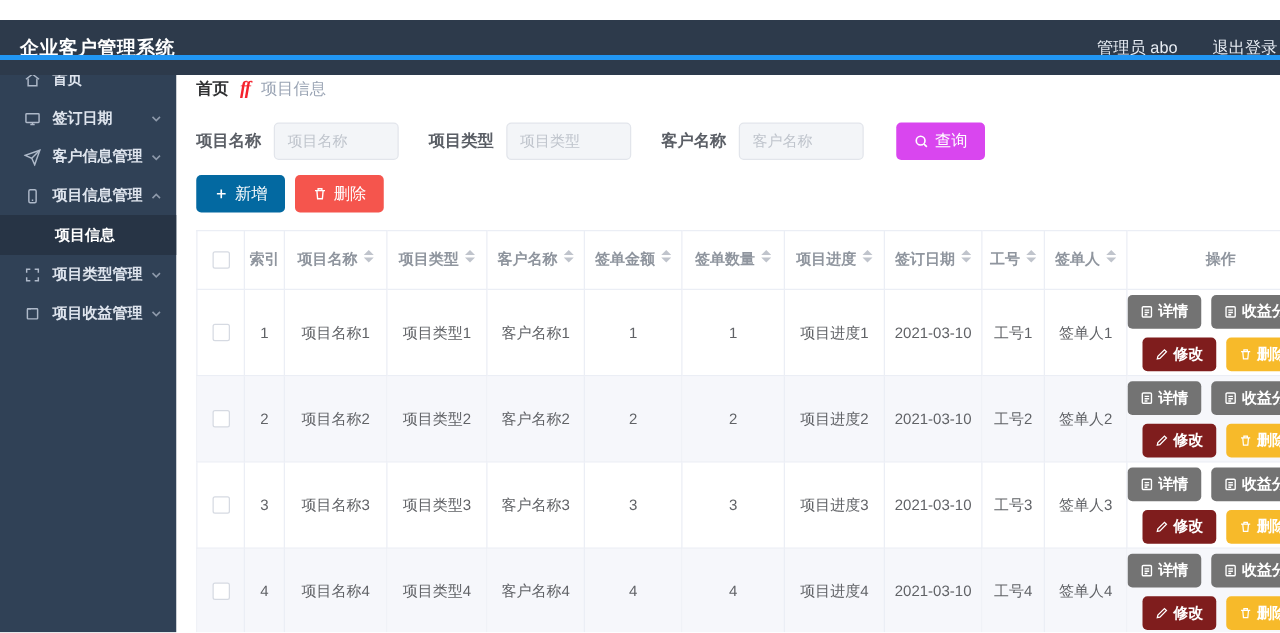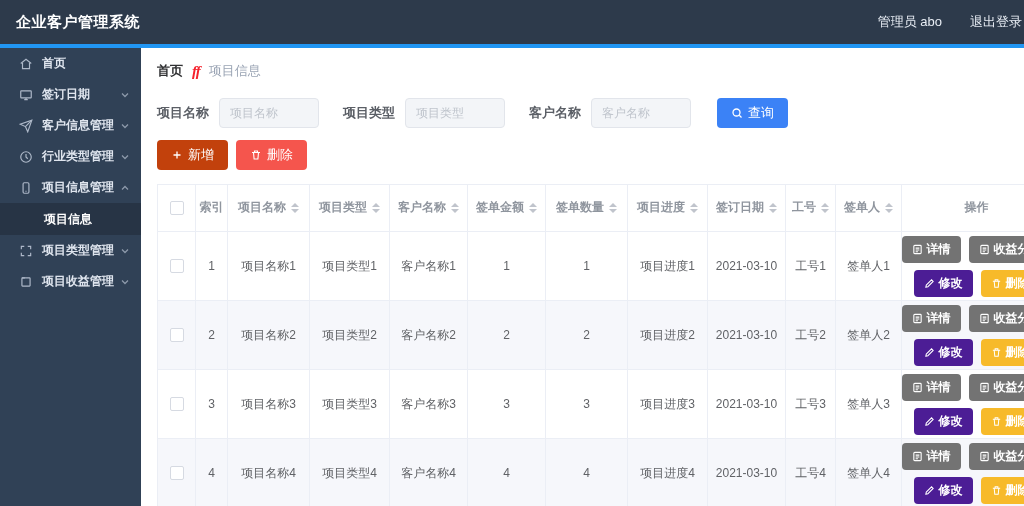--- a/index.html
+++ b/index.html
@@ -1,20 +1,20 @@
 <!DOCTYPE html>
 <html><head>
 <meta charset="utf-8">
 <style>
   html,body{margin:0;padding:0;background:#fff}
   .page{width:1024px;height:506px;position:relative;overflow:hidden;
         font-family:"Liberation Sans","DejaVu Sans",sans-serif;background:#fff}
 
   
-  .topbar{position:absolute;top:0;left:0;width:1024px;height:44px;background:#2d3a4b;
+  .topbar{position:absolute;top:16px;left:0;width:1024px;height:44px;background:#2d3a4b;
           display:flex;align-items:center;justify-content:space-between;
           padding:0 16px;box-sizing:border-box;z-index:5}
   .topbar-title{color:#ffffff;font-size:15px;font-weight:bold;letter-spacing:.5px}
   .topbar-right{display:flex;gap:28px;color:#e9eef5;font-size:13px;white-space:nowrap;margin-right:-14px}
   .topbar-right span{cursor:pointer}
   .accent-strip{position:absolute;top:44px;left:0;width:1024px;height:4px;background:#2196f3;z-index:5}
 
   
   .sidebar{position:absolute;top:48px;left:0;width:141px;height:458px;background:#304156;z-index:4}
   .menu-item{height:31px;display:flex;align-items:center;padding:0 10px 0 19px;
@@ -38,49 +38,49 @@
 
   .filter-row{display:flex;align-items:center;margin-top:8px}
   .f-label{font-size:13px;color:#5b5f66;font-weight:600;margin-right:10px;white-space:nowrap}
   .f-input{width:100px;height:30px;border:1px solid #e2e5eb;background:#f3f5f8;border-radius:4px;
            padding:0 10px;font-size:12px;color:#606266;box-sizing:border-box;margin-right:24px;outline:none}
   .f-input::placeholder{color:#bfc4cc}
 
   .btn{display:inline-flex;align-items:center;gap:5px;border:none;border-radius:4px;color:#fff;
        font-size:13px;height:30px;padding:0 14px;cursor:pointer;font-family:inherit}
   .btn svg{display:block}
-  .btn-search{background:#3b82f6;margin-left:2px}
+  .btn-search{background:#d946ef;margin-left:2px}
   .toolbar{display:flex;gap:8px;margin-top:12px}
-  .btn-add{background:#c2410c}
+  .btn-add{background:#0369a1}
   .btn-del{background:#f5554d}
   .btn-exp{background:#13ce66}
 
   
   .table-wrap{margin-top:14px}
   table{width:100%;border-collapse:collapse;table-layout:fixed}
   th,td{border:1px solid #ebeef5;text-align:center;font-size:12px;overflow:hidden}
   th{height:38px;color:#8f959e;font-weight:700;background:#fff;padding:4px 3px}
   td{height:64px;color:#606266;padding:2px}
   tr.zebra td{background:#f6f7fb}
-  .th-inner{display:flex;align-items:center;justify-content:center;line-height:1.3}
+  .th-inner{display:flex;align-items:flex-start;justify-content:center;line-height:1.3}
   .caret{display:inline-flex;flex-direction:column;gap:2px;margin-left:5px}
   .caret i{display:block;width:0;height:0;border-left:4px solid transparent;border-right:4px solid transparent}
   .caret .up{border-bottom:4px solid #c0c4cc}
   .caret .down{border-top:4px solid #c0c4cc}
 
   input.cbx{appearance:none;-webkit-appearance:none;width:14px;height:14px;border:1px solid #d6dae2;
             border-radius:2px;background:#fff;margin:0;cursor:pointer;vertical-align:middle}
 
   .rowbtns{display:flex;flex-direction:column;gap:7px;align-items:center}
   .rline{display:flex;gap:8px;justify-content:center}
   .sbtn{display:inline-flex;align-items:center;gap:4px;border:none;border-radius:4px;color:#fff;
         font-size:12px;font-weight:600;height:27px;padding:0 10px;cursor:pointer;font-family:inherit;white-space:nowrap}
   .sbtn svg{display:block}
   .sbtn-blue{background:#737373}
-  .sbtn-red{background:#4c1d95}
+  .sbtn-red{background:#7f1d1d}
   .sbtn-yellow{background:#f7ba2a}
 </style>
 </head>
 <body>
 
 <div class="page">
 
   <div class="topbar">
     <div class="topbar-title">企业客户管理系统</div>
     <div class="topbar-right">
@@ -126,34 +126,20 @@
           </svg>
       </span>
       <span>客户信息管理</span>
       <span class="chev">
         <svg viewBox="0 0 24 24" fill="none" stroke="currentColor" stroke-width="2.5">
             <path d="M6 9l6 6 6-6"></path>
           </svg>
       </span>
     </div>
 
-    <div class="menu-item">
-      <span class="micon">
-        <svg viewBox="0 0 24 24" fill="none" stroke="currentColor" stroke-width="2">
-            <circle cx="12" cy="12" r="9"></circle>
-            <path d="M12 7v5l3 3"></path>
-          </svg>
-      </span>
-      <span>行业类型管理</span>
-      <span class="chev">
-        <svg viewBox="0 0 24 24" fill="none" stroke="currentColor" stroke-width="2.5">
-            <path d="M6 9l6 6 6-6"></path>
-          </svg>
-      </span>
-    </div>
 
     <div class="menu-item">
       <span class="micon">
         <svg viewBox="0 0 24 24" fill="none" stroke="currentColor" stroke-width="2">
             <rect x="7" y="3" width="10" height="18" rx="2"></rect>
             <path d="M11 17.5h2"></path>
           </svg>
       </span>
       <span>项目信息管理</span>
       <span class="chev">

